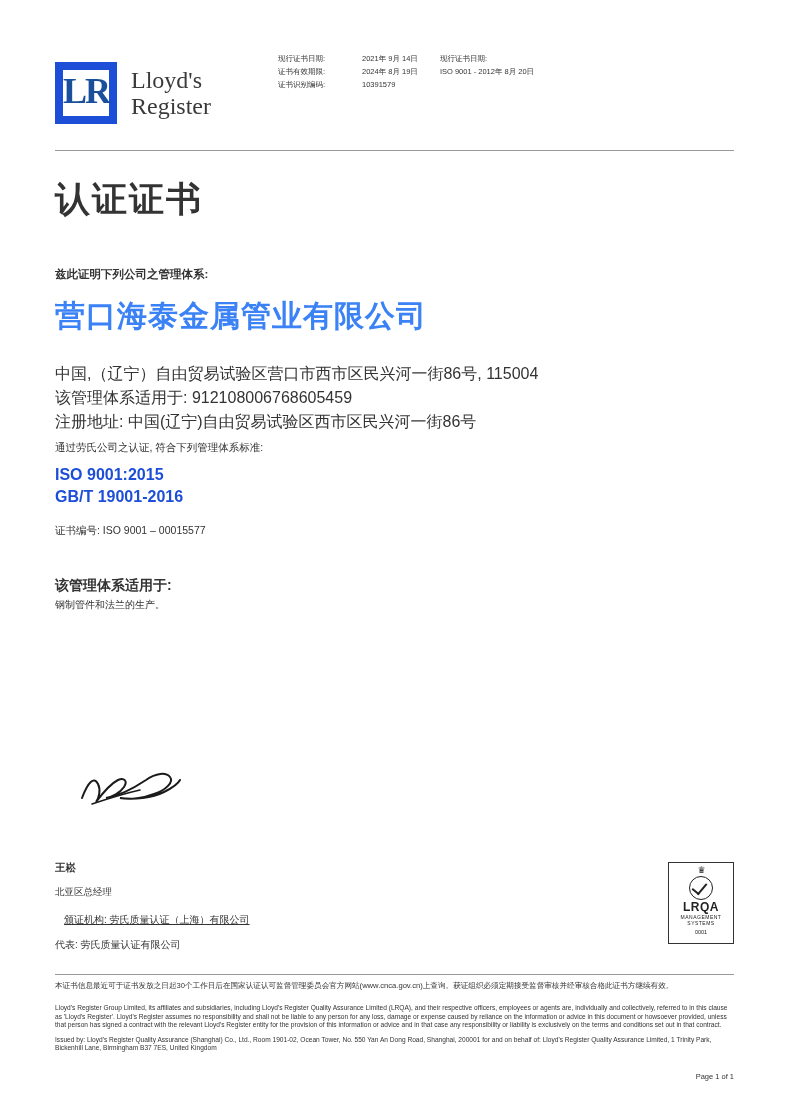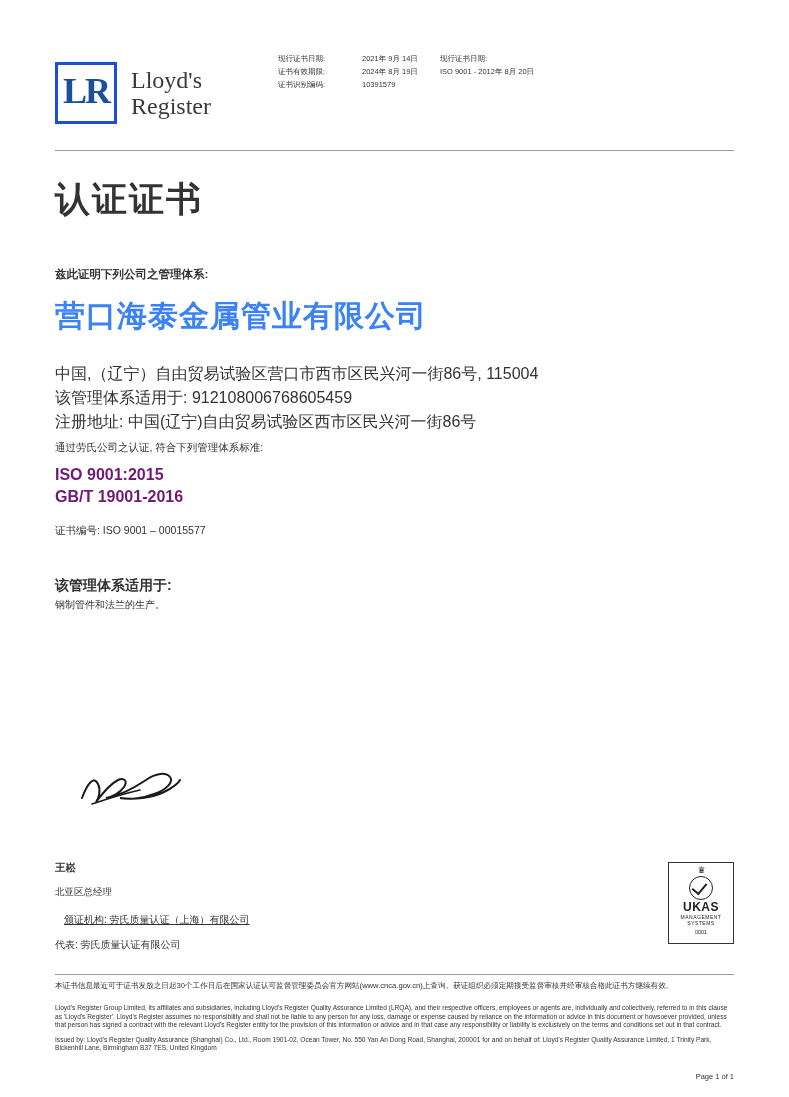--- a/index.html
+++ b/index.html
@@ -29,21 +29,21 @@
   .logo-block {
     position: absolute;
     left: 55px;
     top: 62px;
     display: flex;
     align-items: center;
   }
   .logo-mark {
     width: 62px;
     height: 62px;
-    border: 3px solid #1d4ed8;
+    border: 8px solid #1d4ed8;
     box-sizing: border-box;
     position: relative;
     margin-right: 14px;
   }
   .logo-mark .lr {
     position: absolute;
     left: 50%;
     top: 50%;
     transform: translate(-50%, -54%);
     font-family: "Liberation Serif", serif;
@@ -127,21 +127,21 @@
     left: 55px;
     top: 441px;
     font-size: 10.5px;
     color: #333;
   }
   .standard {
     position: absolute;
     left: 55px;
     font-size: 16px;
     font-weight: bold;
-    color: #701a75;
+    color: #1d4ed8;
   }
   .standard.s0 { top: 466px; }
   .standard.s1 { top: 488px; }
 
   .cert-no {
     position: absolute;
     left: 55px;
     top: 524px;
     font-size: 10.5px;
     color: #333;
@@ -368,21 +368,21 @@
   </svg>
 
   <div class="signer-name">王崧</div>
   <div class="signer-role">北亚区总经理</div>
   <div class="issuer">颁证机构:   劳氏质量认证（上海）有限公司</div>
   <div class="on-behalf">代表: 劳氏质量认证有限公司</div>
 
   <div class="ukas">
     <div class="ukas-crown">♛</div>
     <div class="ukas-tick"></div>
-    <div class="ukas-word">UKAS</div>
+    <div class="ukas-word">LRQA</div>
     <div class="ukas-sub">MANAGEMENT</div>
     <div class="ukas-sub">SYSTEMS</div>
     <div class="ukas-num">0001</div>
   </div>
 
   <div class="footer-rule"></div>
   <div class="footer-cn">本证书信息最近可于证书发放之日起30个工作日后在国家认证认可监督管理委员会官方网站(www.cnca.gov.cn)上查询。获证组织必须定期接受监督审核并经审核合格此证书方继续有效。</div>
   <div class="footer-en">
     <p>Lloyd's Register Group Limited, its affiliates and subsidiaries, including Lloyd's Register Quality Assurance Limited (LRQA), and their respective officers, employees or agents are, individually and collectively, referred to in this clause as 'Lloyd's Register'. Lloyd's Register assumes no responsibility and shall not be liable to any person for any loss, damage or expense caused by reliance on the information or advice in this document or howsoever provided, unless that person has signed a contract with the relevant Lloyd's Register entity for the provision of this information or advice and in that case any responsibility or liability is exclusively on the terms and conditions set out in that contract.</p>
     <p>Issued by: Lloyd's Register Quality Assurance (Shanghai) Co., Ltd., Room 1901-02, Ocean Tower, No. 550 Yan An Dong Road, Shanghai, 200001 for and on behalf of: Lloyd's Register Quality Assurance Limited, 1 Trinity Park, Bickenhill Lane, Birmingham B37 7ES, United Kingdom</p>

